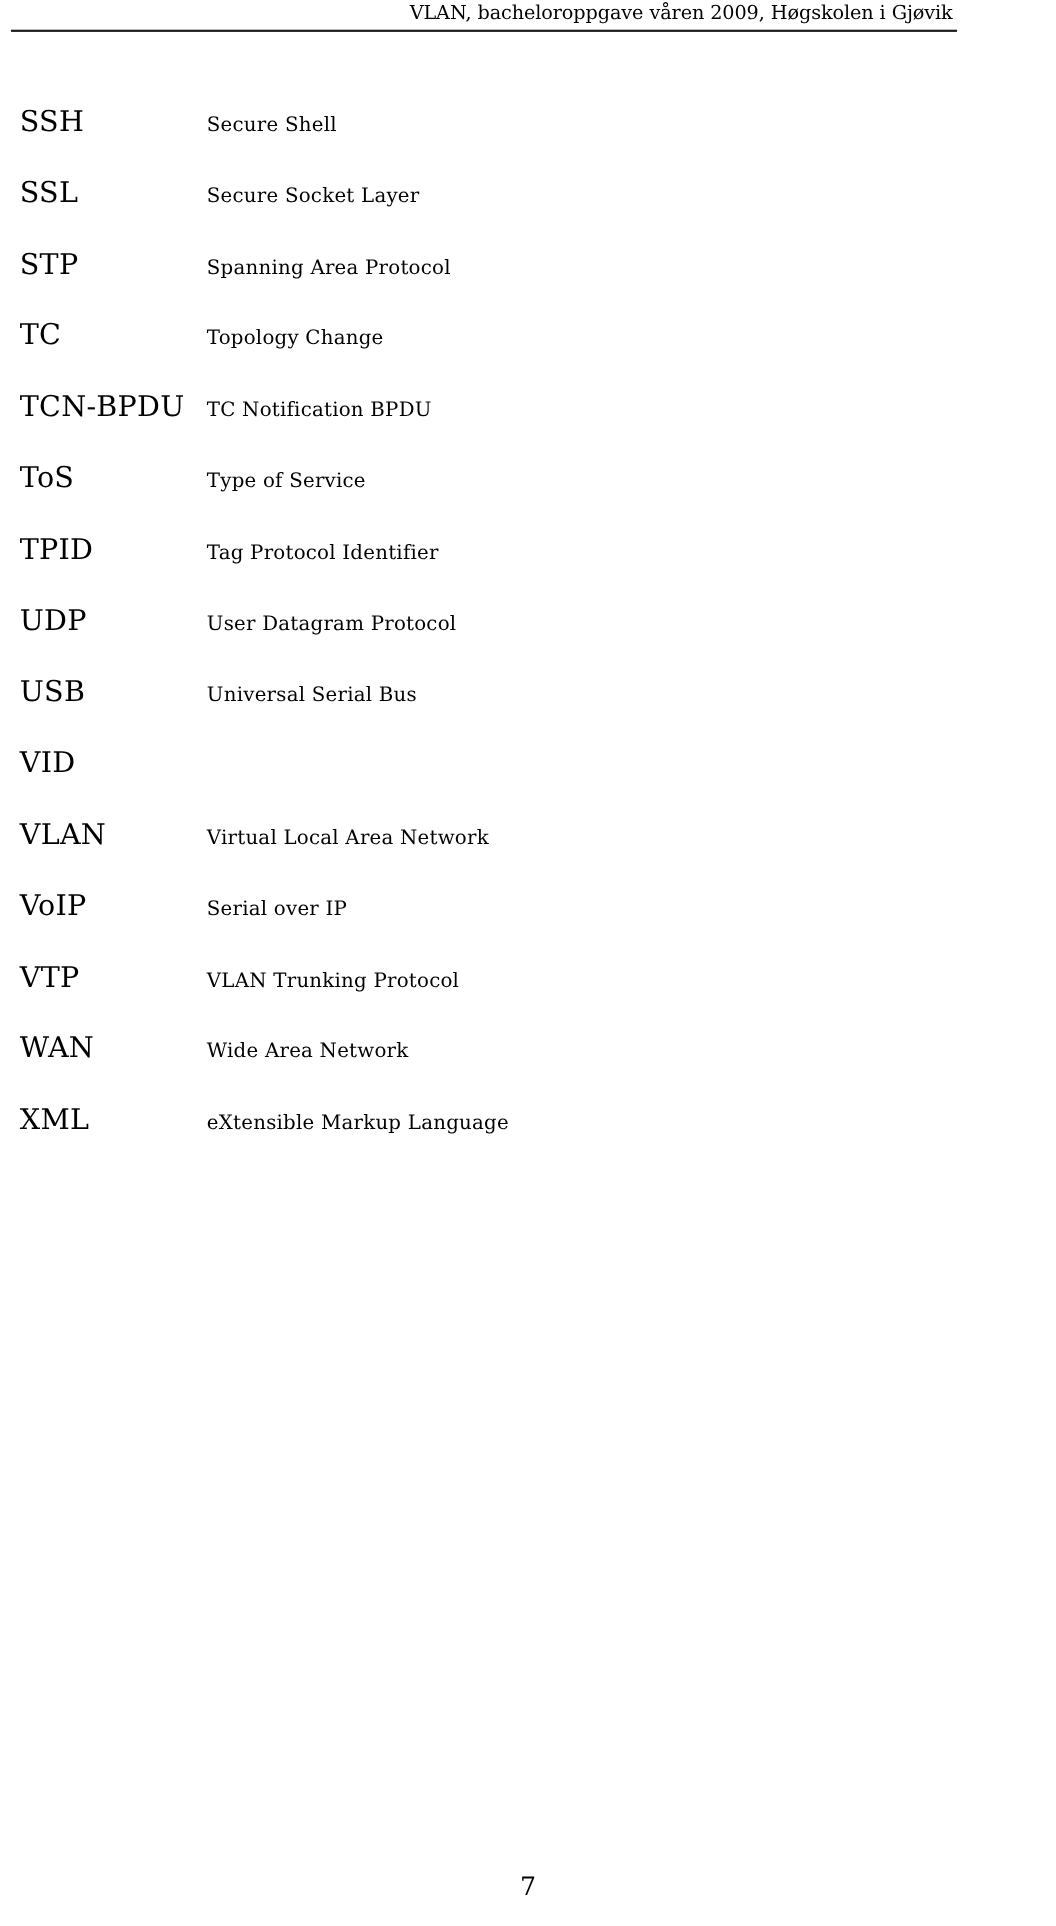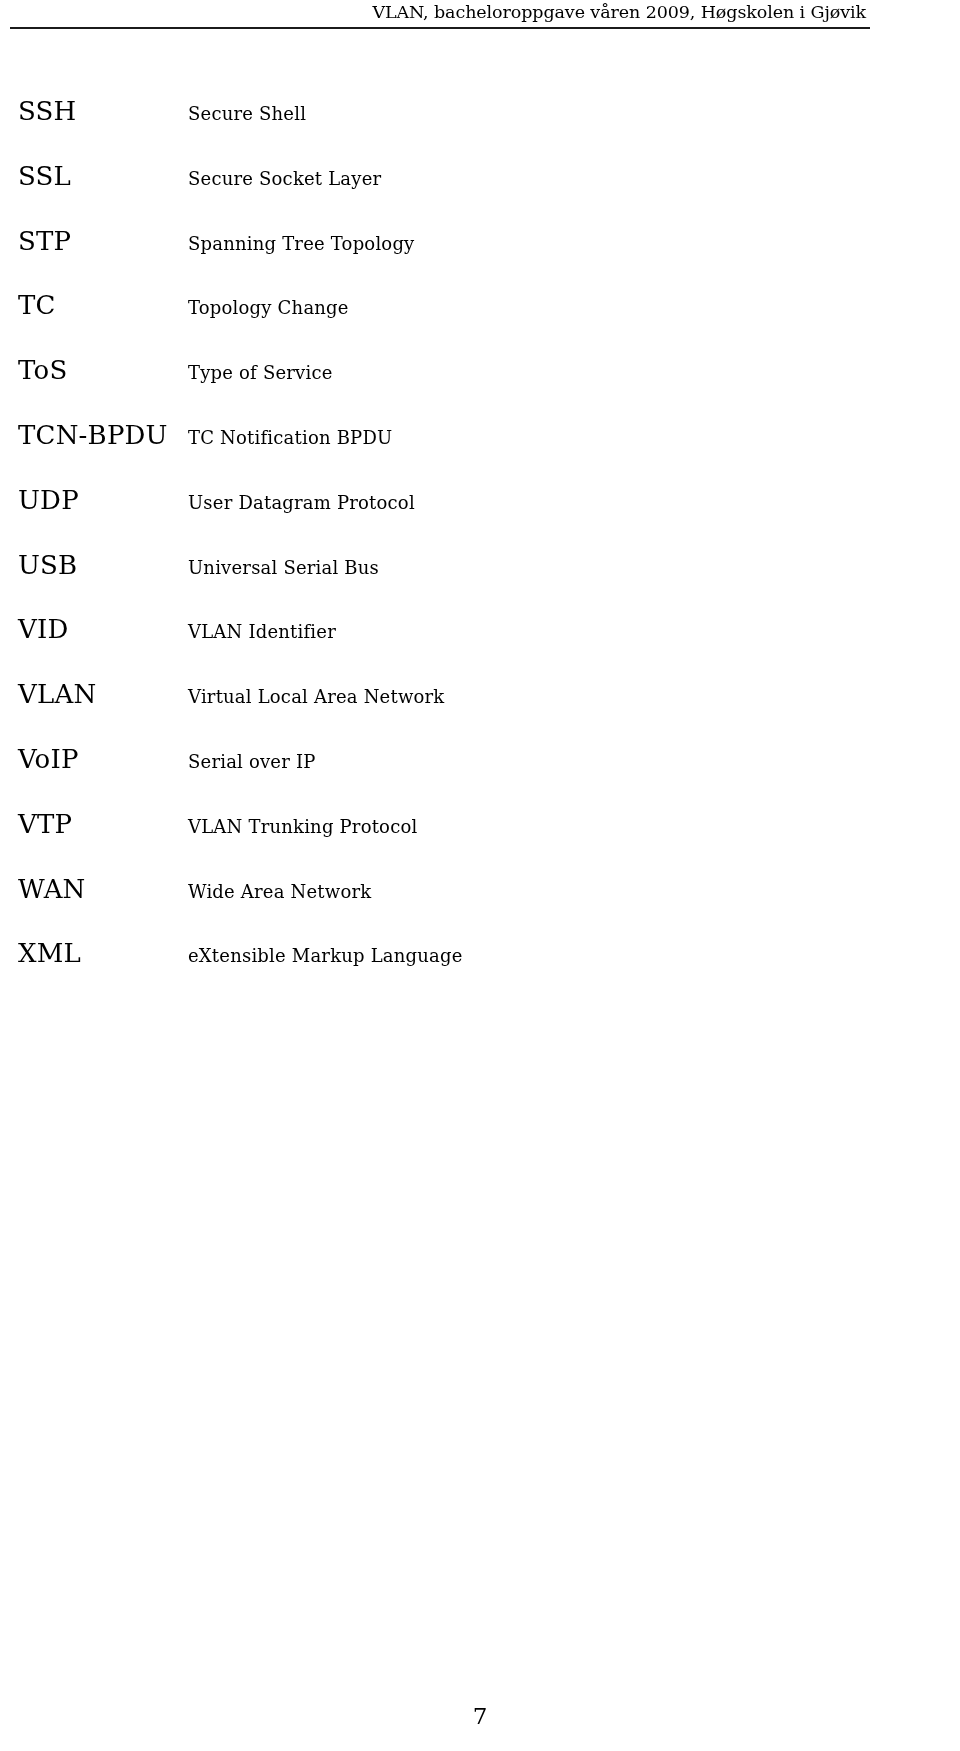--- a/index.html
+++ b/index.html
@@ -104,45 +104,48 @@
       <li class="abbrev-row">
         <span class="abbrev-term">SSH</span>
         <span class="abbrev-def">Secure Shell</span>
       </li>
       <li class="abbrev-row">
         <span class="abbrev-term">SSL</span>
         <span class="abbrev-def">Secure Socket Layer</span>
       </li>
       <li class="abbrev-row">
         <span class="abbrev-term">STP</span>
-        <span class="abbrev-def">Spanning Tree Topology</span>
+        <span class="abbrev-def">Spanning Area Protocol</span>
       </li>
       <li class="abbrev-row">
         <span class="abbrev-term">TC</span>
         <span class="abbrev-def">Topology Change</span>
       </li>
       <li class="abbrev-row">
+        <span class="abbrev-term">TCN-BPDU</span>
+        <span class="abbrev-def">TC Notification BPDU</span>
+      </li>
+      <li class="abbrev-row">
         <span class="abbrev-term">ToS</span>
         <span class="abbrev-def">Type of Service</span>
       </li>
       <li class="abbrev-row">
-        <span class="abbrev-term">TCN-BPDU</span>
-        <span class="abbrev-def">TC Notification BPDU</span>
+        <span class="abbrev-term">TPID</span>
+        <span class="abbrev-def">Tag Protocol Identifier</span>
       </li>
       <li class="abbrev-row">
         <span class="abbrev-term">UDP</span>
         <span class="abbrev-def">User Datagram Protocol</span>
       </li>
       <li class="abbrev-row">
         <span class="abbrev-term">USB</span>
         <span class="abbrev-def">Universal Serial Bus</span>
       </li>
       <li class="abbrev-row">
         <span class="abbrev-term">VID</span>
-        <span class="abbrev-def">VLAN Identifier</span>
       </li>
       <li class="abbrev-row">
         <span class="abbrev-term">VLAN</span>
         <span class="abbrev-def">Virtual Local Area Network</span>
       </li>
       <li class="abbrev-row">
         <span class="abbrev-term">VoIP</span>
         <span class="abbrev-def">Serial over IP</span>
       </li>
       <li class="abbrev-row">

